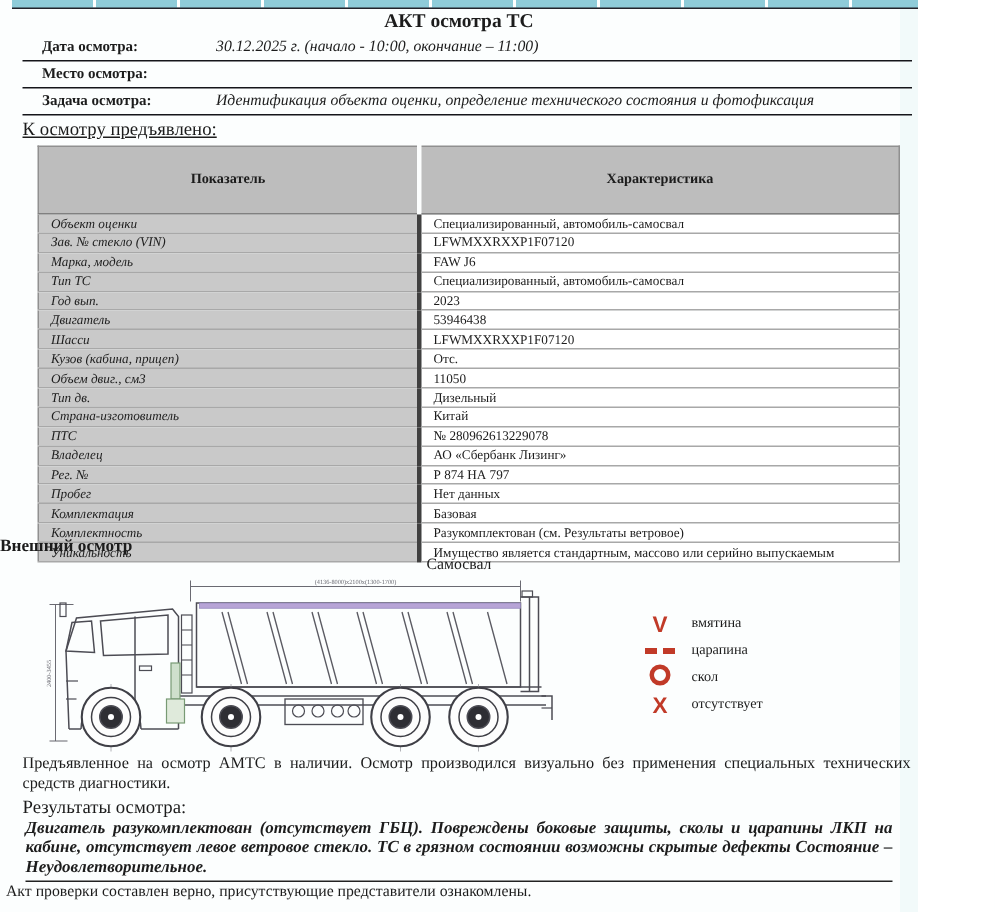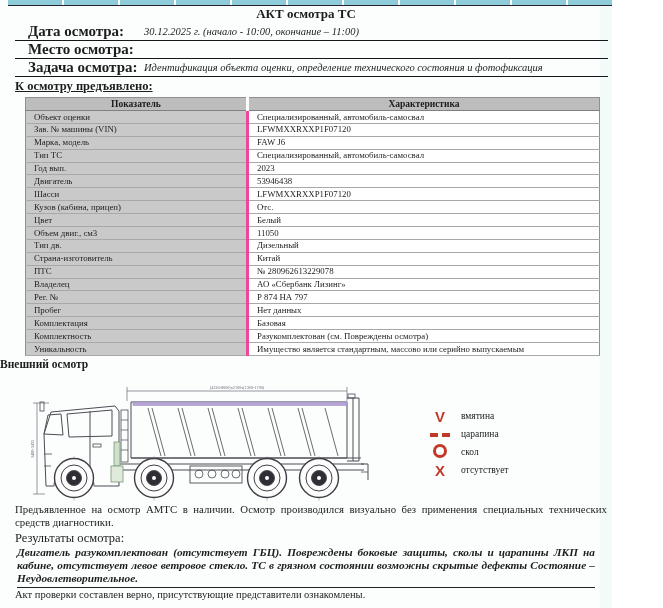--- a/index.html
+++ b/index.html
@@ -14,37 +14,37 @@
     position:absolute;left:8px;top:0;width:604px;height:5px;
     background:var(--top-bar,#8fccd9);
     background-image:repeating-linear-gradient(90deg,transparent 0 54px,#ffffff 54px 56px);
     border-bottom:1.6px solid #23232b;
   }
 
   .title{position:absolute;top:6px;left:0;width:612px;text-align:center;font-weight:bold;font-size:13px;}
 
   .hfields{position:absolute;top:23px;left:15px;width:593px;}
   .hfield{height:17px;border-bottom:1.6px solid #15151a;display:flex;align-items:center;}
-  .hfield .lbl{width:113px;padding-left:13px;font-weight:bold;font-size:15px;white-space:nowrap;}
+  .hfield .lbl{width:113px;padding-left:13px;font-weight:bold;font-size:10px;white-space:nowrap;}
   .hfield .val{font-style:italic;font-size:10.5px;padding-left:3px;white-space:nowrap;}
 
-  .presented-heading{position:absolute;top:79px;left:15px;font-weight:bold;font-size:12.5px;text-decoration:underline;}
+  .presented-heading{position:absolute;top:79px;left:15px;font-weight:normal;font-size:12.5px;text-decoration:underline;}
 
   .spec-table{
     position:absolute;top:97px;left:25px;width:575px;
     border-collapse:collapse;font-size:8.8px;table-layout:fixed;
     border:1px solid #909090;
   }
   .spec-table th{
     background:var(--table-header-bg,#bdbdbd);
     font-weight:bold;font-size:9.5px;text-align:center;height:12px;
-    border-bottom:1px solid #808080;padding:0;
+    border-bottom:1px solid #808080;padding:16px;
   }
   .spec-table td{height:11.9px;padding:0 0 0 8px;border-bottom:1px solid #a8a8a8;overflow:hidden;white-space:nowrap;line-height:1;}
-  .spec-table .l{width:212px;background:var(--table-label-bg,#c9c9c9);border-right:3px solid #ec4899;}
+  .spec-table .l{width:212px;background:var(--table-label-bg,#c9c9c9);border-right:3px solid #404040;font-style:italic;}
   .spec-table th.c1{width:220px;border-right:3px solid #fcfefe;}
   .spec-table .v{background:#ffffff;}
 
   .inspection-title{position:absolute;top:358px;left:0;width:612px;text-align:left;font-weight:bold;font-size:11.5px;}
   .inspection-subtitle{position:absolute;top:371px;left:0;width:612px;text-align:center;font-size:10.5px;}
 
   svg.truck{position:absolute;left:30px;top:382px;}
 
   .legend{position:absolute;left:425px;top:407px;}
   .legend-item{display:flex;align-items:center;height:18px;}
@@ -61,21 +61,21 @@
     border:3px solid var(--legend-red,#c13a28);border-radius:50%;
   }
 
   .presence{position:absolute;top:503px;left:15px;width:592px;font-size:10.8px;line-height:13px;text-align:justify;}
   .results-heading{position:absolute;top:531px;left:15px;font-weight:normal;font-size:12.5px;}
   .results{
     position:absolute;top:546px;left:17px;width:578px;
     font-weight:bold;font-style:italic;font-size:11.3px;line-height:12.8px;
     border-bottom:1.6px solid #222;padding-bottom:3px;text-align:justify;
   }
-  .footer{position:absolute;top:589px;left:15px;font-size:10.5px;}
+  .footer{position:absolute;top:589px;left:4px;font-size:10.5px;}
 </style>
 </head>
 <body>
 
 <div class="doc">
   <div class="edge-band"></div>
   <div class="topbar"></div>
 
   <div class="title">АКТ осмотра ТС</div>
 
@@ -107,21 +107,21 @@
       </tr>
     </thead>
     <tbody>
 
         <tr>
           <td class="l">Объект оценки</td>
           <td class="v">Специализированный, автомобиль-самосвал</td>
         </tr>
 
         <tr>
-          <td class="l">Зав. № машины (VIN)</td>
+          <td class="l">Зав. № стекло (VIN)</td>
           <td class="v">LFWMXXRXXP1F07120</td>
         </tr>
 
         <tr>
           <td class="l">Марка, модель</td>
           <td class="v">FAW J6</td>
         </tr>
 
         <tr>
           <td class="l">Тип ТС</td>
@@ -141,24 +141,20 @@
         <tr>
           <td class="l">Шасси</td>
           <td class="v">LFWMXXRXXP1F07120</td>
         </tr>
 
         <tr>
           <td class="l">Кузов (кабина, прицеп)</td>
           <td class="v">Отс.</td>
         </tr>
 
-        <tr>
-          <td class="l">Цвет</td>
-          <td class="v">Белый</td>
-        </tr>
 
         <tr>
           <td class="l">Объем двиг., см3</td>
           <td class="v">11050</td>
         </tr>
 
         <tr>
           <td class="l">Тип дв.</td>
           <td class="v">Дизельный</td>
         </tr>
@@ -188,32 +184,33 @@
           <td class="v">Нет данных</td>
         </tr>
 
         <tr>
           <td class="l">Комплектация</td>
           <td class="v">Базовая</td>
         </tr>
 
         <tr>
           <td class="l">Комплектность</td>
-          <td class="v">Разукомплектован (см. Повреждены осмотра)</td>
+          <td class="v">Разукомплектован (см. Результаты ветровое)</td>
         </tr>
 
         <tr>
           <td class="l">Уникальность</td>
           <td class="v">Имущество является стандартным, массово или серийно выпускаемым</td>
         </tr>
 
     </tbody>
   </table>
 
   <div class="inspection-title">Внешний осмотр</div>
+  <div class="inspection-subtitle">Самосвал</div>
 
   <svg class="truck" width="340" height="122" viewBox="0 0 340 122">
     <g stroke="#4c4c54" fill="none" stroke-width="1">
 
       <g stroke-width="0.7" stroke="#6a6a72">
         <line x1="97" y1="9" x2="317" y2="9"></line>
         <line x1="97" y1="5" x2="97" y2="19"></line>
         <line x1="317" y1="5" x2="317" y2="19"></line>
         <line x1="7" y1="21" x2="7" y2="112"></line>
         <line x1="3" y1="21" x2="19" y2="21"></line>

